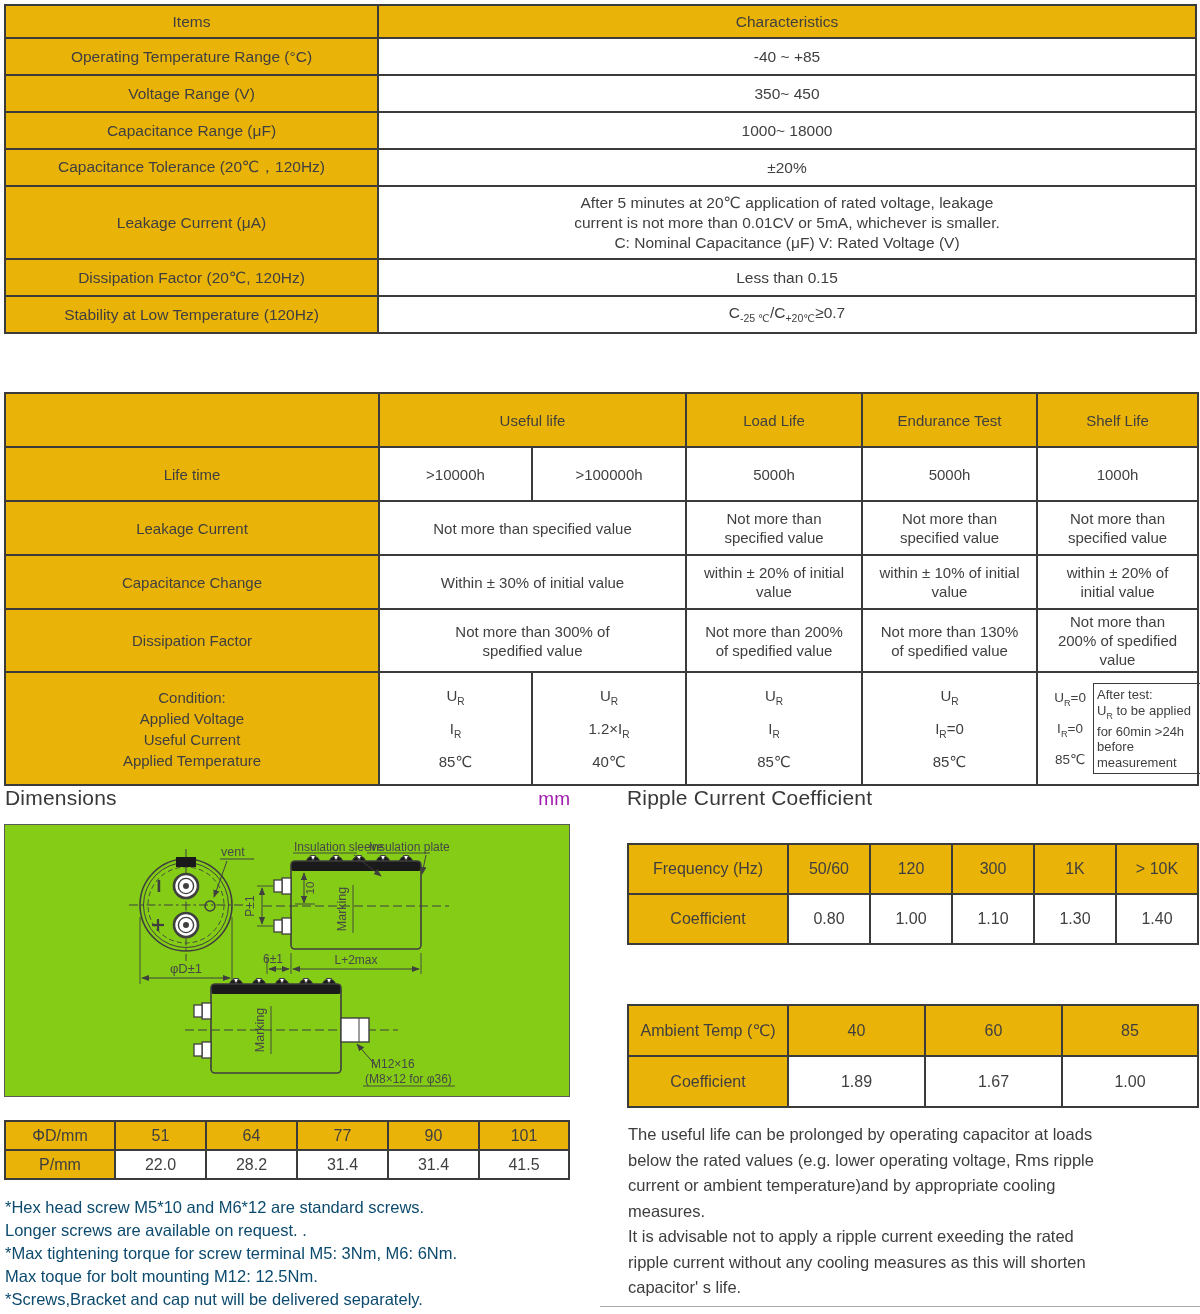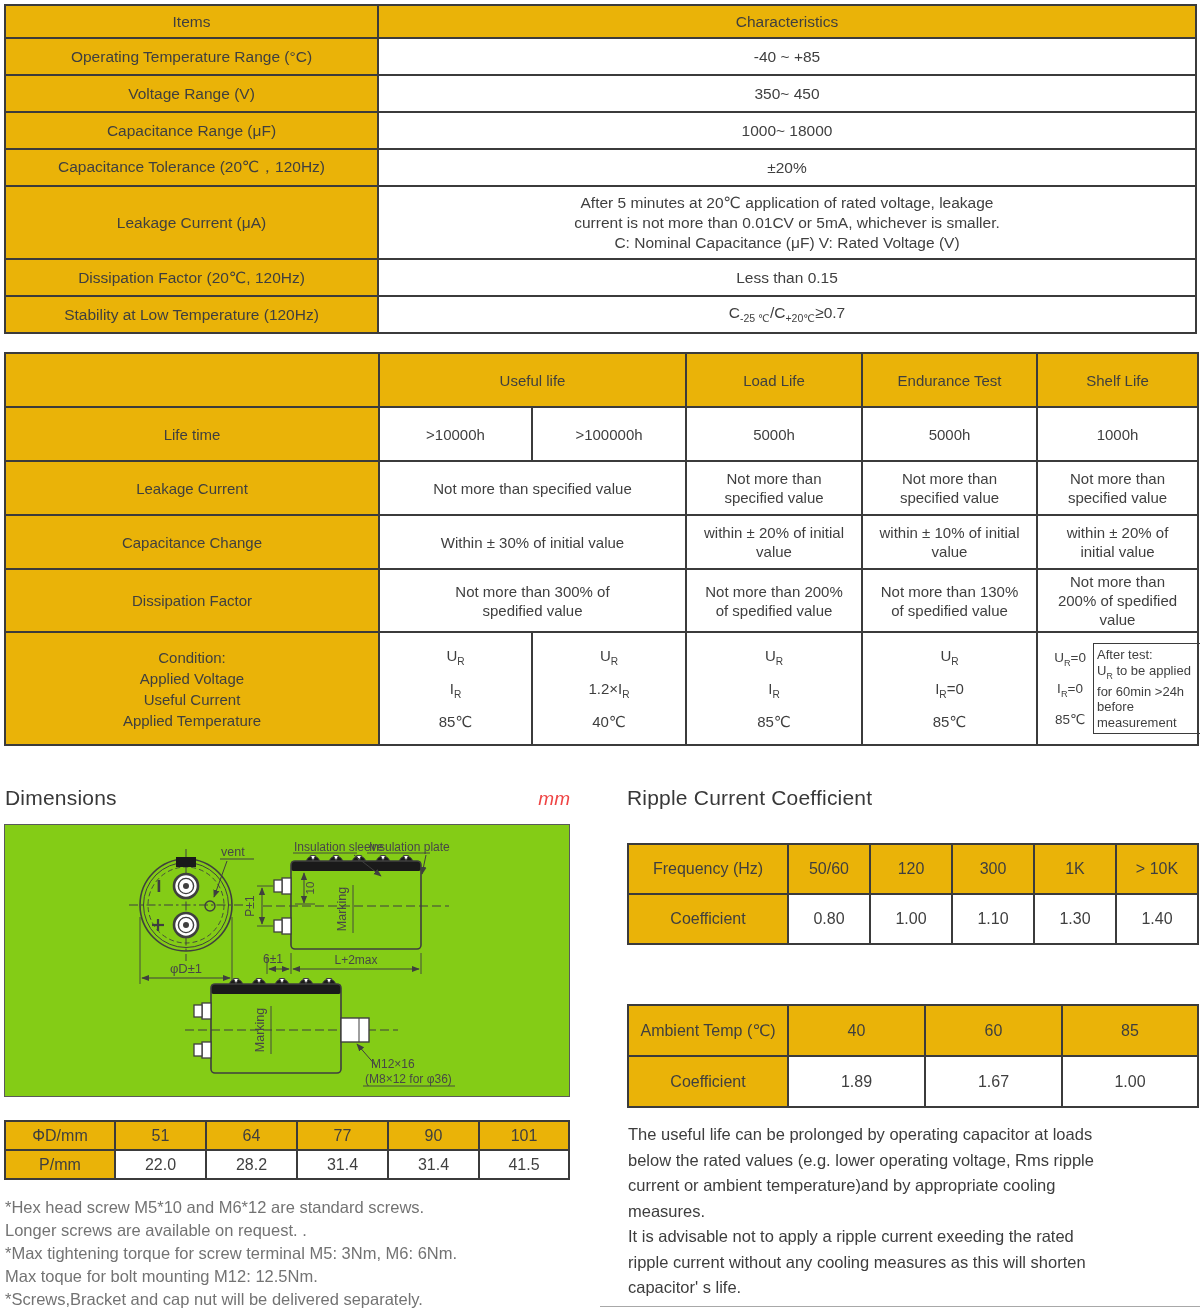--- a/index.html
+++ b/index.html
@@ -16,51 +16,51 @@
   .g { background:#eab308; }
   sub { font-size:0.68em; }
 
   
   #spec { left:4px; top:4px; width:1193px; font-size:15.5px; }
   #spec td { height:37px; }
   #spec .hdr td { height:33px; }
   #spec .multi { line-height:20px; height:73px; }
 
   
-  #life { left:4px; top:352px; width:1193px; font-size:15px; }
+  #life { left:4px; top:392px; width:1193px; font-size:15px; }
   #life td { height:54px; line-height:19px; }
   #life .cond td { height:101px; }
   .narrow { padding:2px 15px; }
   .inner-narrow { width:180px; margin:0 auto; }
   .cond-lines div { line-height:27px; }
   .cond-label div { line-height:21px;text-align:center; }
   .shelf-cell { display:flex; align-items:center; justify-content:flex-start; padding:2px 2px; }
   .shelf-left { width:44px; font-size:13.5px; line-height:25px; flex:none; }
   .note-box { border:1.5px solid #3b3b3b; width:110px; flex:none; margin-left:1px;
               font-size:13px; line-height:15.5px; text-align:left; padding:3px 3px; }
 
   
   .h1 { font-size:21px; color:#383838; font-weight:500; letter-spacing:0.2px; }
-  .unit { font-size:19px; color:#ef4444;font-style:italic; }
+  .unit { font-size:19px; color:#a21caf; }
 
   
   #drawbox { left:4px; top:824px; width:566px; height:273px; border:1.2px solid #5a5a5a; background:#84cc16; }
 
   
   #freq { left:627px; top:843px; width:570px; font-size:16px; }
   #freq td { height:50px; }
   #temp { left:627px; top:1004px; width:570px; font-size:16px; }
   #temp td { height:51px; }
 
   
   #dimtab { left:4px; top:1120px; width:564px; font-size:16px; }
   #dimtab td { height:29px; padding:1px 4px; }
 
   
-  #notes { left:5px; top:1196px; width:600px; font-size:16.5px; line-height:23px; color:#737373; }
+  #notes { left:5px; top:1196px; width:600px; font-size:16.5px; line-height:23px; color:#0c4a6e; }
   #para { left:628px; top:1122px; width:574px; font-size:16.5px; line-height:25.5px; color:#3d3d3d; }
   #bottomline { left:600px; top:1306px; width:600px; height:1px; background:#a8a8a8; }
 
   svg text { fill:#474747; font-family:"Liberation Sans","DejaVu Sans",sans-serif; }
 </style>
 </head>
 <body>
 
 <table id="spec">
   <colgroup>

